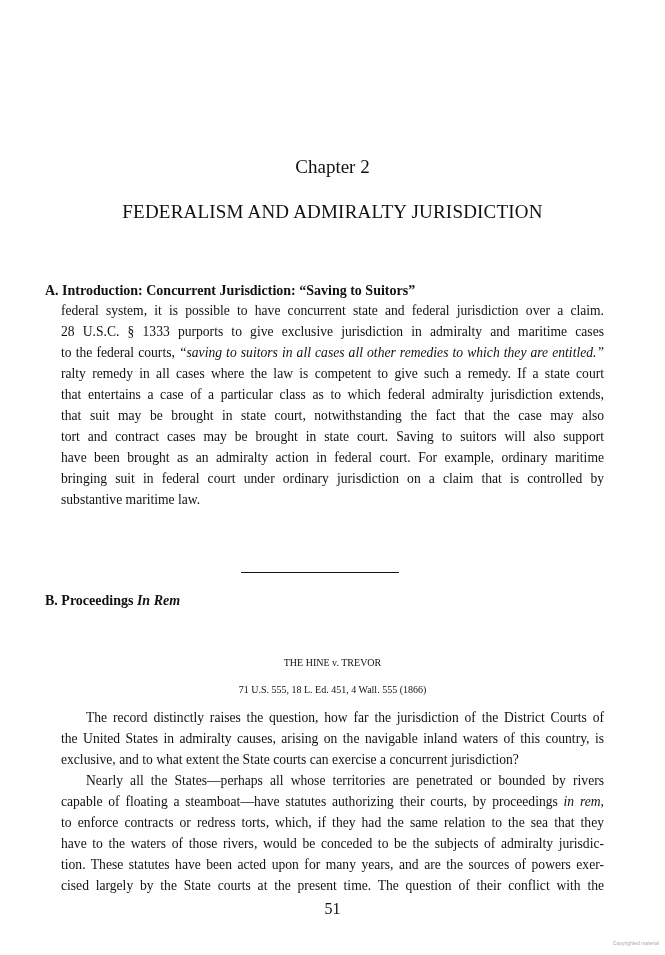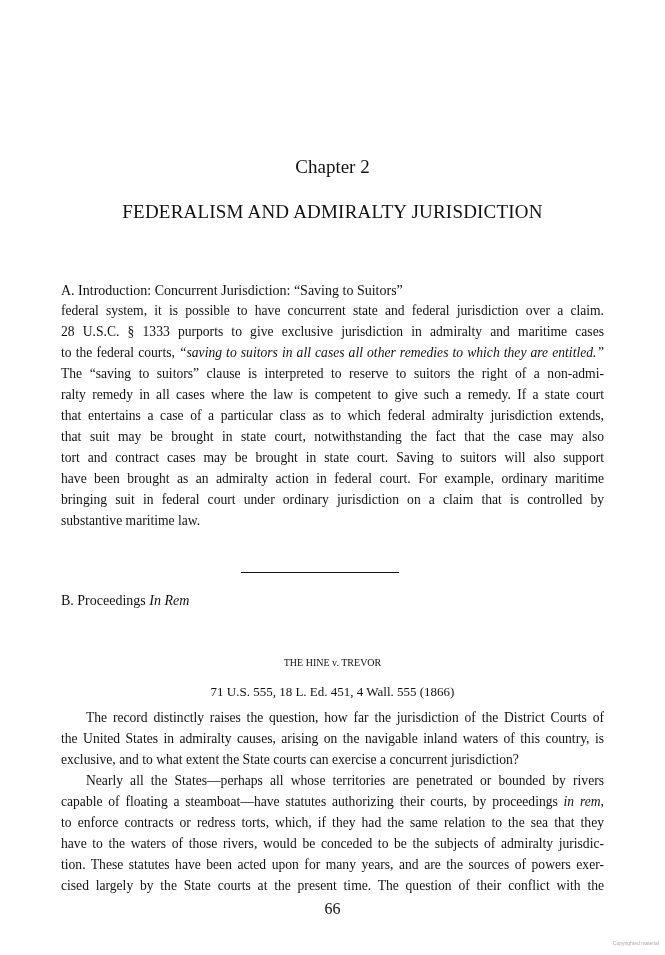--- a/index.html
+++ b/index.html
@@ -1,47 +1,46 @@
 <!DOCTYPE html>
 <html><head>
 <meta charset="utf-8">
 <style>
   html, body { margin: 0; padding: 0; background: #ffffff; }
   body { width: 665px; height: 955px; position: relative; overflow: hidden; font-family: "Liberation Serif", "DejaVu Serif", serif; color: #111; }
   .page { position: absolute; left: 0; top: 0; width: 665px; height: 955px; }
   .chapter-num { position: absolute; top: 156px; left: 0; width: 665px; text-align: center; font-size: 19px; }
   .chapter-title { position: absolute; top: 201px; left: 0; width: 665px; text-align: center; font-size: 19px; letter-spacing: 0.2px; }
-  .section-heading { position: absolute; left: 61px; font-size: 14px; font-weight: normal; }
+  .section-heading { position: absolute; left: 45px; font-size: 14px; font-weight: bold; }
   .section-heading em { font-style: italic; }
   .para { position: absolute; left: 61px; width: 543px; font-size: 13.6px; line-height: 21px; }
   .line { display: block; text-align: justify; text-align-last: justify; white-space: nowrap; height: 21px; }
   .line.last { text-align-last: left; }
   .line.indent { padding-left: 25px; }
   .divider { position: absolute; left: 241px; top: 572px; width: 158px; height: 0; border-top: 1.5px solid #111; }
   .case-title { position: absolute; top: 657px; left: 0; width: 665px; text-align: center; font-size: 10px; }
-  .case-cite { position: absolute; top: 684px; left: 0; width: 665px; text-align: center; font-size: 13px; }
+  .case-cite { position: absolute; top: 684px; left: 0; width: 665px; text-align: center; font-size: 10px; }
   .page-number { position: absolute; top: 900px; left: 0; width: 665px; text-align: center; font-size: 16px; }
   .copyright { position: absolute; top: 940px; right: 6px; font-family: "Liberation Sans", sans-serif; font-size: 5px; color: #aaa; }
   i { font-style: italic; }
 </style>
 </head>
 <body>
 
 <div class="page">
 
   <div class="chapter-num">Chapter 2</div>
   <div class="chapter-title">FEDERALISM AND ADMIRALTY JURISDICTION</div>
 
   <div class="section-heading" style="top:283px;">A. Introduction: Concurrent Jurisdiction: “Saving to Suitors”</div>
 
   <div class="para" style="top:300px;">
     <span class="line">federal system, it is possible to have concurrent state and federal jurisdiction over a claim.</span>
     <span class="line">28 U.S.C. § 1333 purports to give exclusive jurisdiction in admiralty and maritime cases</span>
     <span class="line"><span>to the federal courts, </span><i>“saving to suitors in all cases all other remedies to which they are entitled.”</i></span>
-    <span class="line">The “saving to suitors” clause is interpreted to reserve to suitors the right of a non-admi-</span>
     <span class="line">ralty remedy in all cases where the law is competent to give such a remedy. If a state court</span>
     <span class="line">that entertains a case of a particular class as to which federal admiralty jurisdiction extends,</span>
     <span class="line">that suit may be brought in state court, notwithstanding the fact that the case may also</span>
     <span class="line">tort and contract cases may be brought in state court. Saving to suitors will also support</span>
     <span class="line">have been brought as an admiralty action in federal court. For example, ordinary maritime</span>
     <span class="line">bringing suit in federal court under ordinary jurisdiction on a claim that is controlled by</span>
     <span class="line last">substantive maritime law.</span>
   </div>
 
   <div class="divider"></div>
@@ -58,15 +57,15 @@
     <span class="line">the United States in admiralty causes, arising on the navigable inland waters of this country, is</span>
     <span class="line last">exclusive, and to what extent the State courts can exercise a concurrent jurisdiction?</span>
     <span class="line indent">Nearly all the States—perhaps all whose territories are penetrated or bounded by rivers</span>
     <span class="line"><span>capable of floating a steamboat—have statutes authorizing their courts, by proceedings </span><i>in rem</i><span>,</span></span>
     <span class="line">to enforce contracts or redress torts, which, if they had the same relation to the sea that they</span>
     <span class="line">have to the waters of those rivers, would be conceded to be the subjects of admiralty jurisdic-</span>
     <span class="line">tion. These statutes have been acted upon for many years, and are the sources of powers exer-</span>
     <span class="line">cised largely by the State courts at the present time. The question of their conflict with the</span>
   </div>
 
-  <div class="page-number">66</div>
+  <div class="page-number">51</div>
   <div class="copyright">Copyrighted material</div>
 </div>
 
 </body></html>

